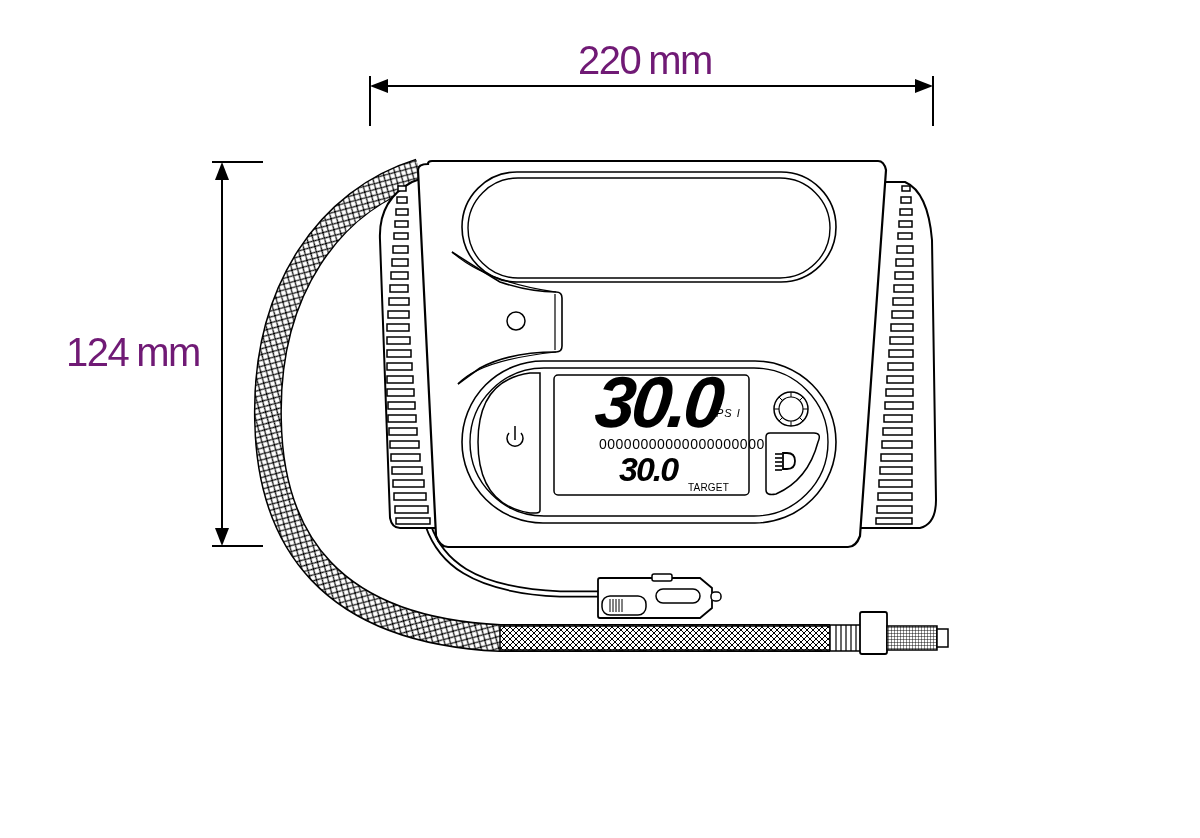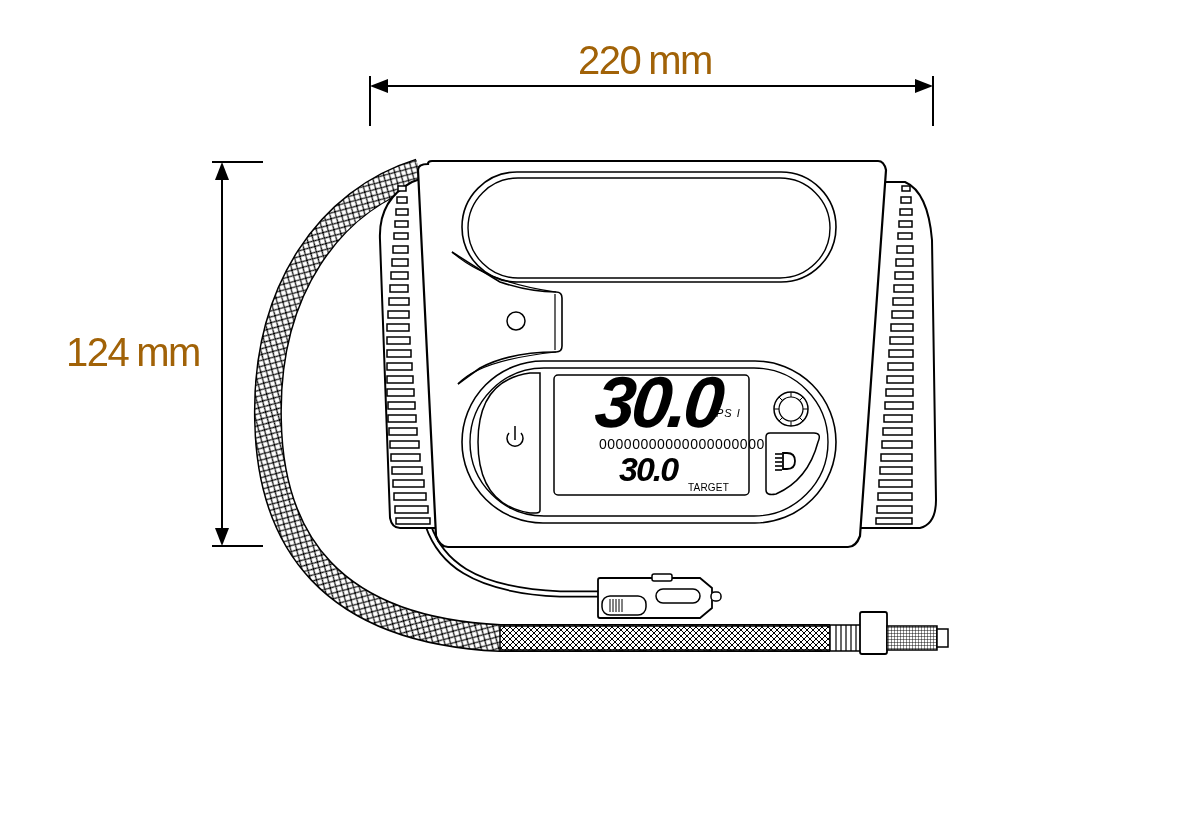--- a/index.html
+++ b/index.html
@@ -1,17 +1,17 @@
 <!DOCTYPE html>
 <html><head>
 <meta charset="utf-8">
 <style>
   html, body { margin: 0; padding: 0; background: #ffffff; }
   body { width: 1200px; height: 838px; position: relative; overflow: hidden; font-family: "Liberation Sans", sans-serif; }
-  .dim-label { position: absolute; font-family: "Liberation Sans", sans-serif; font-size: 40px; color: #a16207; letter-spacing: -1.5px; white-space: nowrap; }
+  .dim-label { position: absolute; font-family: "Liberation Sans", sans-serif; font-size: 40px; color: #701a75; letter-spacing: -1.5px; white-space: nowrap; }
   #width-label { left: 578px; top: 38px; }
   #height-label { left: 66px; top: 330px; }
   .dim-label .unit { margin-left: 8px; }
   svg { position: absolute; left: 0; top: 0; }
   .lcd-text { position: absolute; font-family: "Liberation Sans", sans-serif; color: #000; white-space: nowrap; }
   #lcd-main { left: 596px; top: 366px; font-size: 72px; font-weight: bold; font-style: italic; letter-spacing: -4px; transform: skewX(-6deg); line-height: 72px; }
   #lcd-unit { left: 716px; top: 407px; font-size: 11px; letter-spacing: 1px; font-style: italic; }
   #lcd-bar { left: 563px; top: 436px; font-size: 14px; letter-spacing: 0.5px; font-family: "Liberation Sans", sans-serif; margin-left: 36px; }
   #lcd-target-value { left: 619px; top: 451px; font-size: 34px; font-weight: bold; font-style: italic; letter-spacing: -2px; line-height: 36px; }
   #lcd-target-label { left: 688px; top: 482px; font-size: 10px; letter-spacing: 0.2px; }

